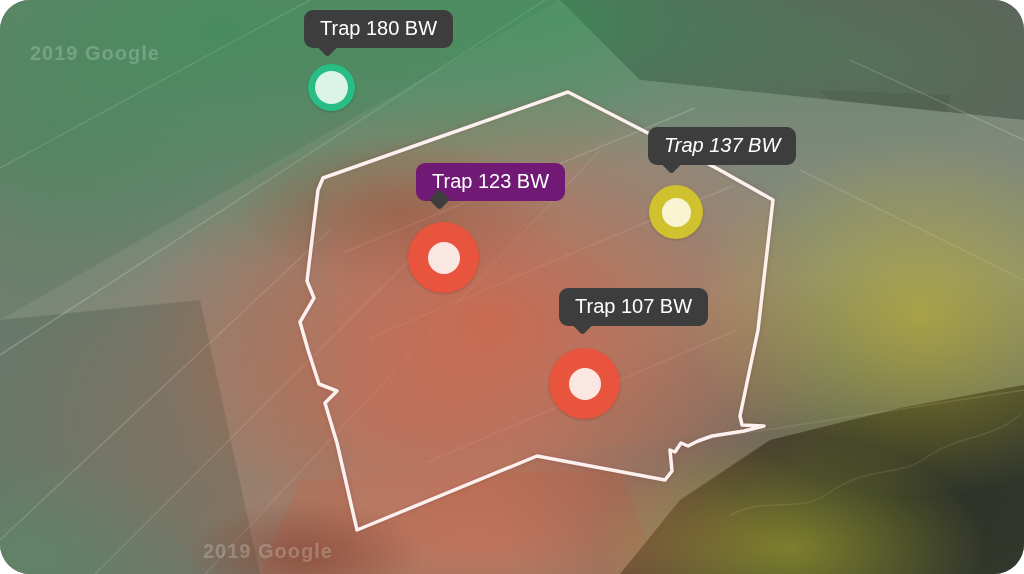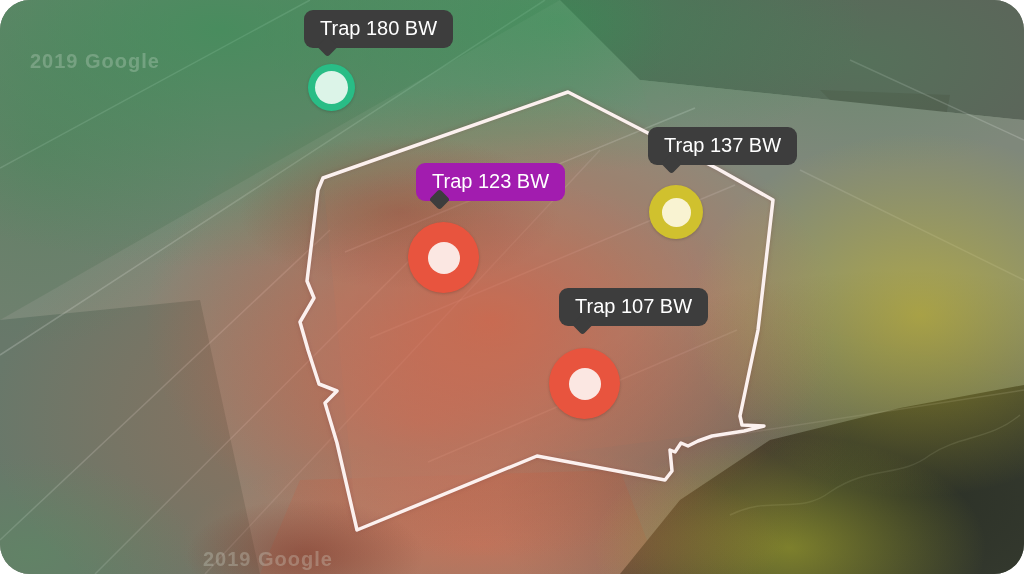--- a/index.html
+++ b/index.html
@@ -35,21 +35,20 @@
       radial-gradient(420px 140px at 480px 545px, rgba(235,115,85,0.45), rgba(235,115,85,0) 72%),
       radial-gradient(560px 320px at 900px 500px, rgba(25,30,22,0.50),   rgba(25,30,22,0) 72%);
   }
 
   
   .watermark {
     position: absolute; z-index: 3;
     font-size: 20px; font-weight: bold; letter-spacing: 1px;
     color: rgba(225,235,225,0.26);
     pointer-events: none;
-    margin-top: 8px;
   }
   .wm1 { left: 30px;  top: 42px;  }
   .wm2 { left: 203px; top: 540px; }
 
   
   .boundary-svg { position: absolute; inset: 0; z-index: 5; }
   .boundary-svg path {
     fill: rgba(255,245,242,0.05);
     stroke-width: 3.5;
     stroke-linejoin: round;
@@ -89,21 +88,21 @@
   .tooltip-arrow {
     position: absolute;
     left: 16px; bottom: -6px;
     width: 15px; height: 15px;
     border-radius: 3px;
     transform: rotate(45deg);
     z-index: -1;
   }
   .t-180 { left: 304px; top: 10px;  }
   .t-123 { left: 416px; top: 163px; }
-  .t-137 { left: 648px; top: 127px; }
+  .t-137 { left: 648px; top: 127px; font-style: italic; }
   .t-181 { left: 559px; top: 288px; }
 </style>
 </head>
 <body>
 
 <div class="stage">
 
   <svg class="sat-svg" viewBox="0 0 1024 574" aria-hidden="true">
     <rect x="0" y="0" width="1024" height="574" fill="#7e897b"></rect>
     <path d="M0,0 L560,0 L0,320 Z" fill="#70806f"></path>
@@ -149,21 +148,21 @@
     <span class="marker-core" style="background-color: rgb(249, 243, 210);"></span>
   </div>
   <div class="marker m-181" style="background-color: rgb(232, 84, 62);">
     <span class="marker-core" style="background-color: rgb(251, 231, 226);"></span>
   </div>
 
   <div class="tooltip t-180" style="background-color: rgb(61, 61, 61);">
     <span>Trap 180 BW</span>
     <span class="tooltip-arrow" style="background-color: rgb(61, 61, 61);"></span>
   </div>
-  <div class="tooltip t-123" style="background-color: #a21caf;">
+  <div class="tooltip t-123" style="background-color: #701a75;">
     <span>Trap 123 BW</span>
     <span class="tooltip-arrow" style="background-color: rgb(61, 61, 61);"></span>
   </div>
   <div class="tooltip t-137" style="background-color: rgb(61, 61, 61);">
     <span>Trap 137 BW</span>
     <span class="tooltip-arrow" style="background-color: rgb(61, 61, 61);"></span>
   </div>
   <div class="tooltip t-181" style="background-color: rgb(61, 61, 61);">
     <span>Trap 107 BW</span>
     <span class="tooltip-arrow" style="background-color: rgb(61, 61, 61);"></span>

